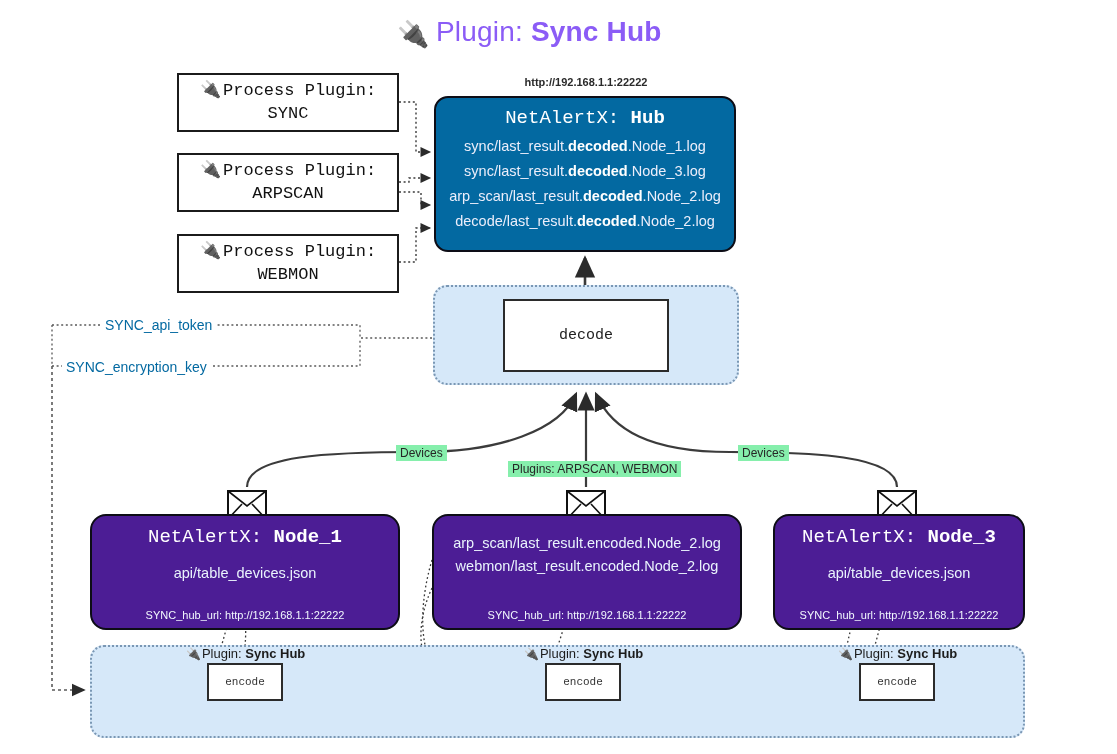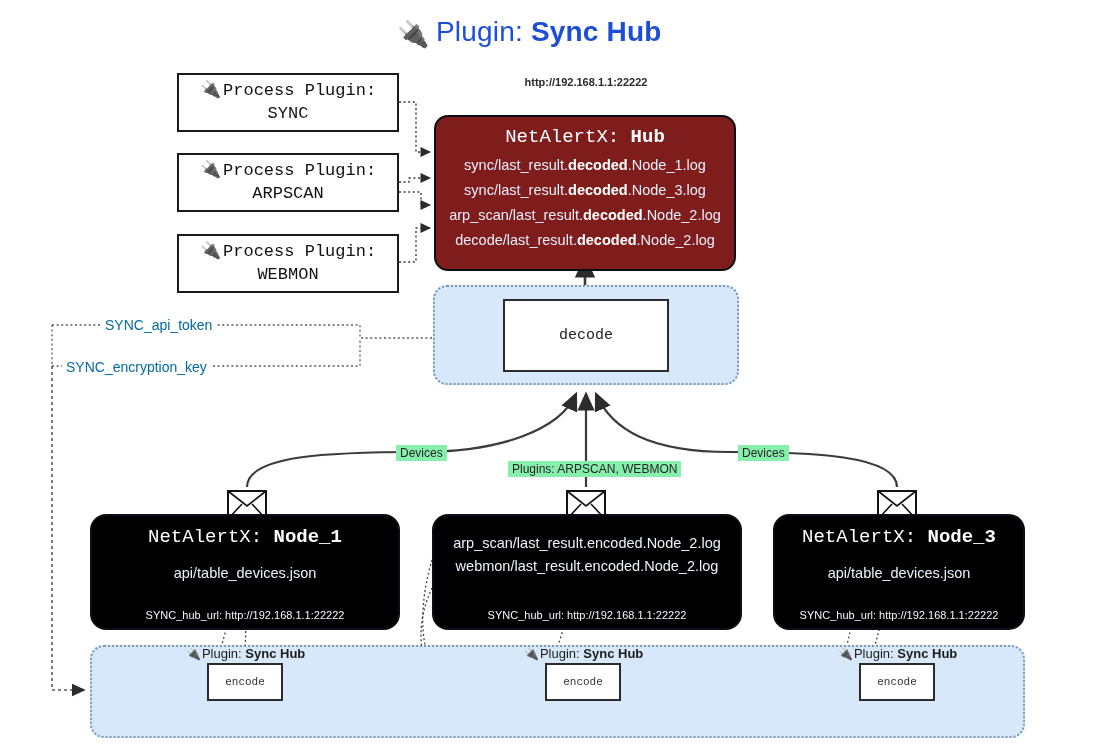--- a/index.html
+++ b/index.html
@@ -11,21 +11,21 @@
     position:relative;
   }
   #stage{position:absolute;left:0;top:0;width:1117px;height:754px;}
   svg#wires{position:absolute;left:0;top:0;width:1117px;height:754px;pointer-events:none;}
 
   .abs{position:absolute;box-sizing:border-box;}
 
   
   #page-title{
     left:0;top:16px;width:1059px;text-align:center;
-    font-size:28px;color:#1d4ed8;letter-spacing:.2px;
+    font-size:28px;color:#8b5cf6;letter-spacing:.2px;
     white-space:nowrap;
   }
   #page-title .plug{font-size:26px;margin-right:6px;display:inline-block;transform:translateY(2px);}
   #page-title .strong{font-weight:bold;}
 
   
   .proc-box{
     width:222px;height:59px;
     background:#ffffff;border:2px solid #1b1b1b;
     font-family:"Liberation Mono","DejaVu Sans Mono",monospace;
@@ -36,23 +36,22 @@
   .proc-box .l1{display:flex;align-items:center;gap:2px;white-space:nowrap;}
   .proc-box .l2{white-space:nowrap;}
 
   
   #hub-url{
     left:466px;top:76px;width:240px;text-align:center;
     font-size:11px;font-weight:bold;color:#2a2a2a;white-space:nowrap;
   }
   #hub-box{
     left:434px;top:96px;width:302px;height:156px;
-    background:#7f1d1d;border:2.5px solid #0d0d16;border-radius:14px;
+    background:#0369a1;border:2.5px solid #0d0d16;border-radius:14px;
     padding-top:9px;
-    margin-top:19px;
   }
   #hub-title{
     text-align:center;font-family:"Liberation Mono","DejaVu Sans Mono",monospace;
     font-size:19px;color:#ffffff;white-space:nowrap;margin-bottom:5px;
   }
   #hub-title .strong{font-weight:bold;}
   .hub-line{
     color:#eceefb;font-size:14.5px;white-space:nowrap;text-align:center;
     line-height:1.72;
   }
@@ -83,21 +82,21 @@
   .edge-label{
     font-size:12px;color:#262626;background:#86efac;
     padding:1px 4px;white-space:nowrap;
   }
   #lbl-dev-l{left:396px;top:445px;}
   #lbl-dev-r{left:738px;top:445px;}
   #lbl-plugins{left:508px;top:461px;}
 
   
   .node-card{
-    height:116px;background:#000000;
+    height:116px;background:#4c1d95;
     border:2.5px solid #0d0d16;border-radius:16px;
     padding-top:10px;
   }
   .node-title{
     text-align:center;font-family:"Liberation Mono","DejaVu Sans Mono",monospace;
     font-size:19px;color:#ffffff;white-space:nowrap;
   }
   .node-title .strong{font-weight:bold;}
   .node-line{
     text-align:center;font-size:14.5px;color:#eaf4fd;white-space:nowrap;

